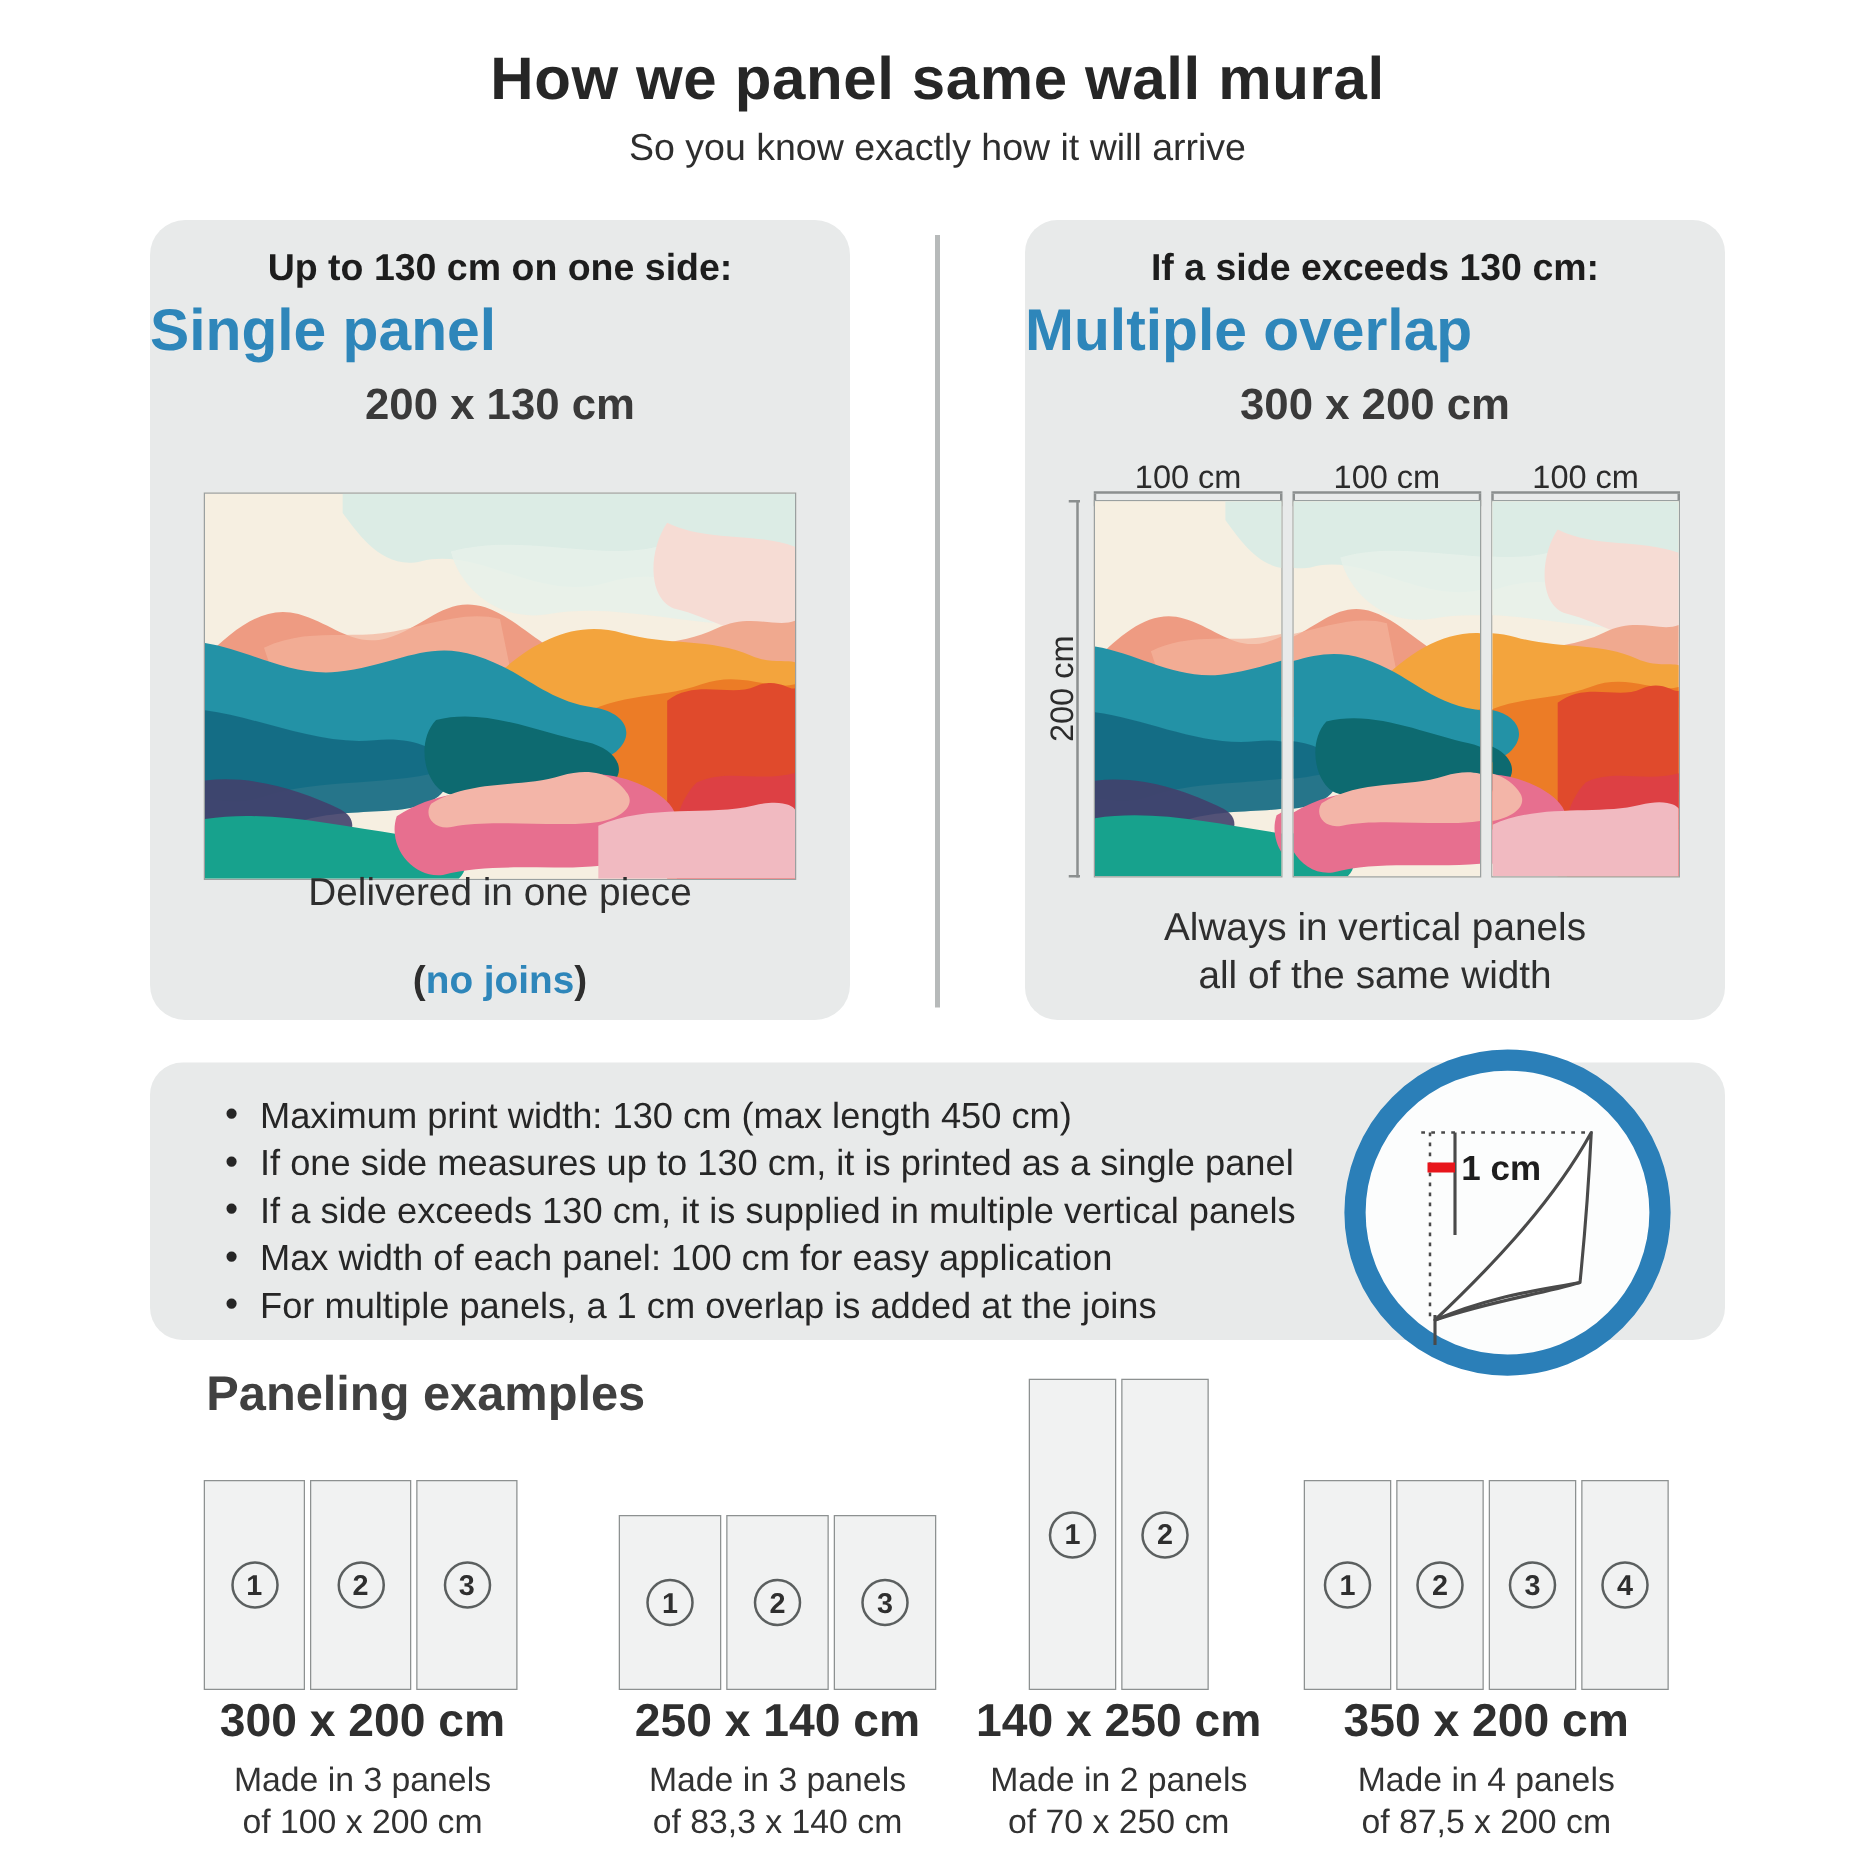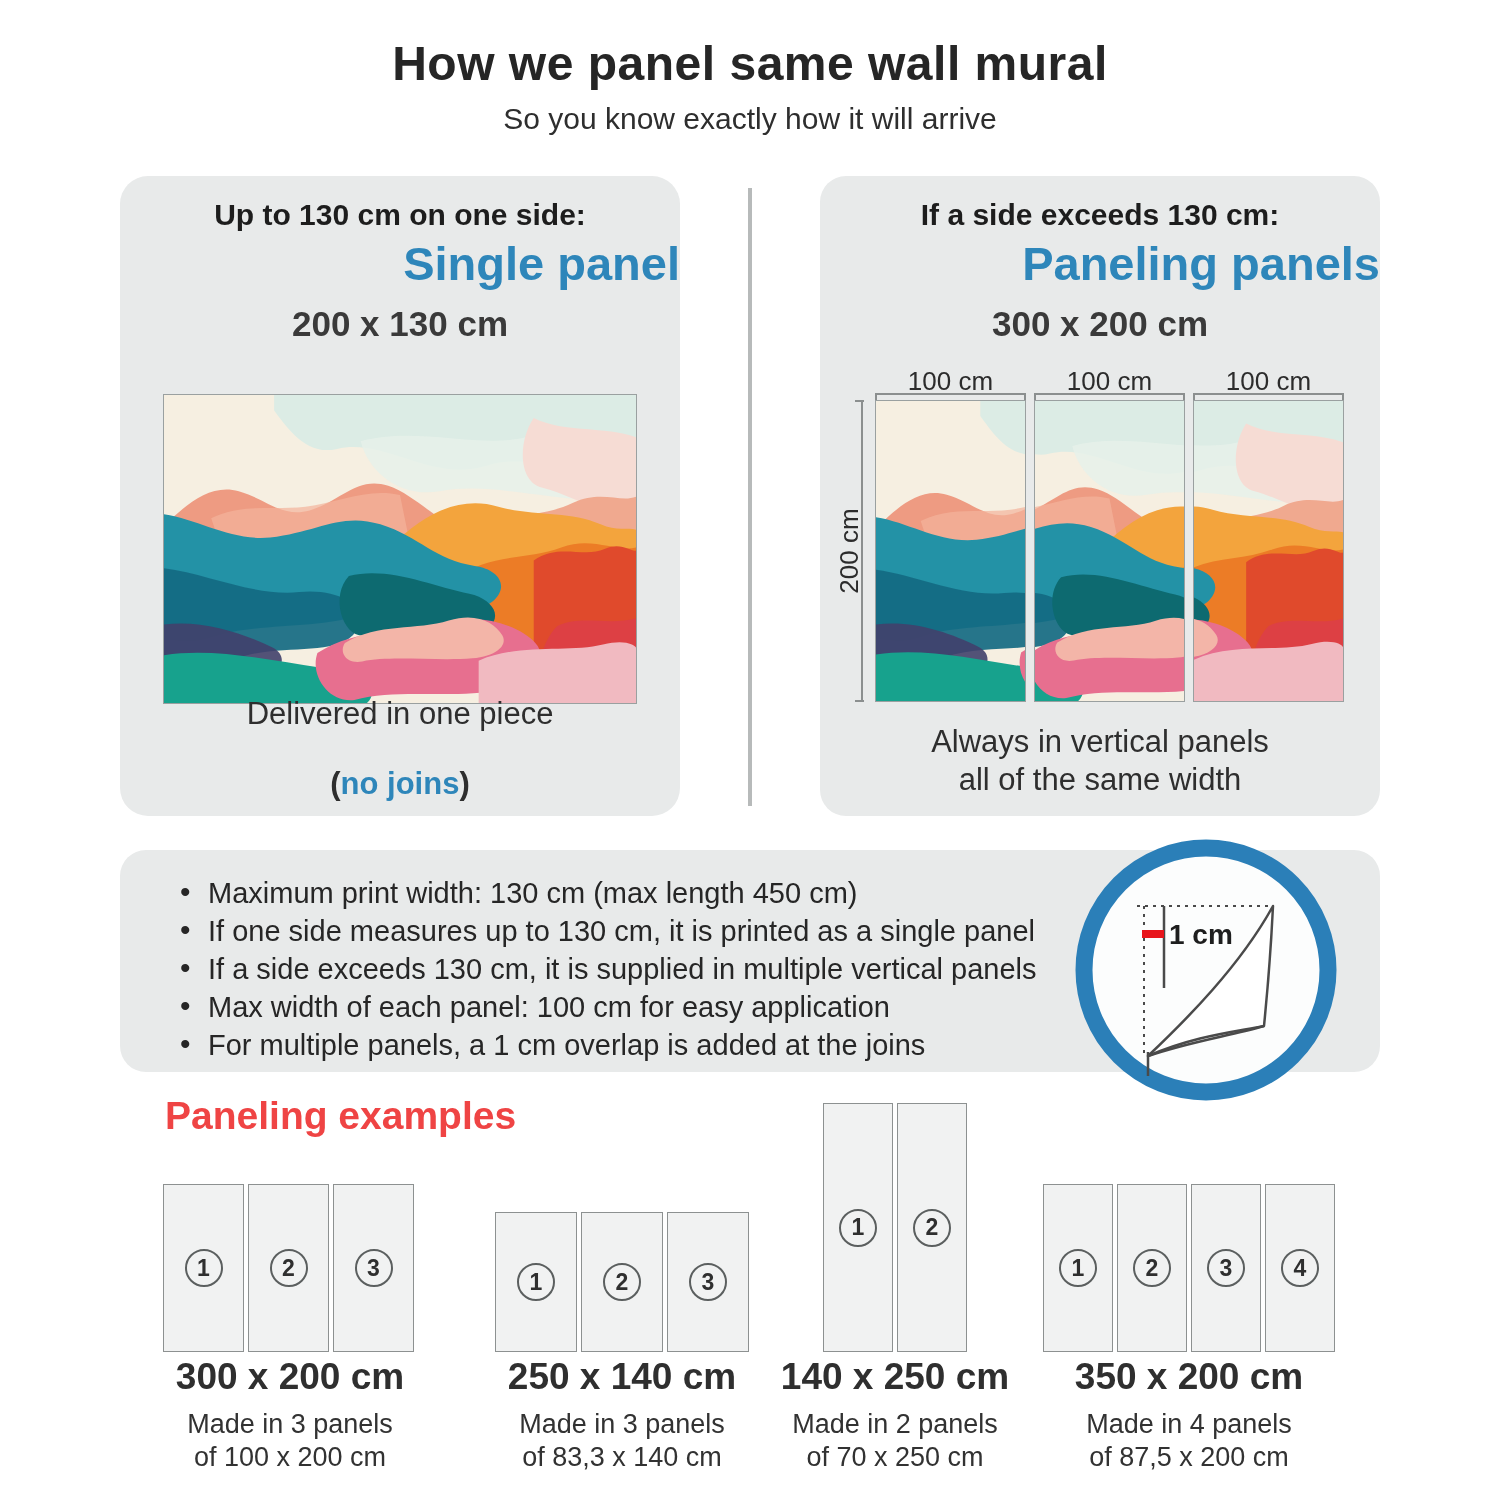--- a/index.html
+++ b/index.html
@@ -15,21 +15,21 @@
 
   
   .card { position: absolute; top: 176px; width: 560px; height: 640px;
           background: #e8eaea; border-radius: 26px; }
   .card.left { left: 120px; border-radius: 28px; }
   .card.right { left: 820px; }
   .card-divider { position: absolute; left: 748px; top: 188px; width: 4px; height: 618px; background: #b7baba; }
 
   .card .condition { position: absolute; top: 22px; left: 0; width: 100%; text-align: center;
                      font-size: 30px; font-weight: 700; color: #1d1d1d; }
-  .card .card-title { position: absolute; top: 60px; left: 0; width: 100%; text-align: right;
+  .card .card-title { position: absolute; top: 60px; left: 0; width: 100%; text-align: left;
                       font-size: 47px; font-weight: 700; color: #2e86ba; }
   .card .card-size { position: absolute; top: 128px; left: 0; width: 100%; text-align: center;
                      font-size: 35px; font-weight: 700; color: #3a3a3a; }
   .card .card-footer { position: absolute; left: 0; width: 100%; text-align: center;
                        font-size: 31px; font-weight: 400; color: #2e2e2e; }
   .blue-strong { color: #2e86ba; font-weight: 700; }
 
   
   .mural-frame { position: absolute; left: 43px; top: 218px; width: 474px; height: 310px;
                  border: 1px solid #9aa0a0; background: #f6efe1; }
@@ -55,21 +55,21 @@
                background: #e8eaea; border-radius: 26px; }
   .notes-list { position: absolute; left: 60px; top: 26px; list-style: none; }
   .notes-list li { position: relative; padding-left: 28px; font-size: 29px; font-weight: 400;
                    color: #262626; line-height: 34px; margin-bottom: 4px; }
   .notes-list li::before { content: "•"; position: absolute; left: 0; top: -1px; font-size: 30px; color: #262626; }
 
   .overlap-badge { position: absolute; left: 1074px; top: 838px; width: 264px; height: 264px; text-align: center; }
   .overlap-badge svg { display: block; width: 100%; height: 100%; }
 
   
-  .examples-heading { position: absolute; left: 165px; top: 1094px; font-size: 39px; font-weight: 700; color: #ef4444; }
+  .examples-heading { position: absolute; left: 165px; top: 1094px; font-size: 39px; font-weight: 700; color: #404040; }
   .ex-panel { position: absolute; background: #f1f2f2; border: 1px solid #8d9191;
               display: flex; align-items: center; justify-content: center; }
   .num-circle { width: 38px; height: 38px; border: 2px solid #5b5f5f; border-radius: 50%;
                 display: flex; align-items: center; justify-content: center;
                 font-size: 23px; font-weight: 700; color: #2f2f2f; background: #f1f2f2; }
   .ex-caption { position: absolute; top: 1356px; width: 400px; text-align: center; }
   .ex-caption .ex-size { font-size: 37px; font-weight: 700; color: #2f2f2f; margin-bottom: 10px; }
   .ex-caption .ex-line { font-size: 27px; font-weight: 400; color: #323232; line-height: 33px; }
 </style>
 </head>
@@ -118,21 +118,21 @@
     <div class="card-footer" style="top:520px">Delivered in one piece</div>
     <div class="card-footer" style="top:590px">
       <span style="font-weight:700">(</span><span class="blue-strong">no joins</span><span style="font-weight:700">)</span>
     </div>
   </div>
 
   <div class="card-divider"></div>
 
   <div class="card right">
     <div class="condition">If a side exceeds 130 cm:</div>
-    <div class="card-title">Paneling panels</div>
+    <div class="card-title">Multiple overlap</div>
     <div class="card-size">300 x 200 cm</div>
 
     <div class="width-label" style="left:55px">100 cm</div>
     <div class="width-label" style="left:214px">100 cm</div>
     <div class="width-label" style="left:373px">100 cm</div>
     <div class="bracket" style="left:55px;width:151px"></div>
     <div class="bracket" style="left:214px;width:151px"></div>
     <div class="bracket" style="left:373px;width:151px"></div>
 
     <div class="vline"></div>

